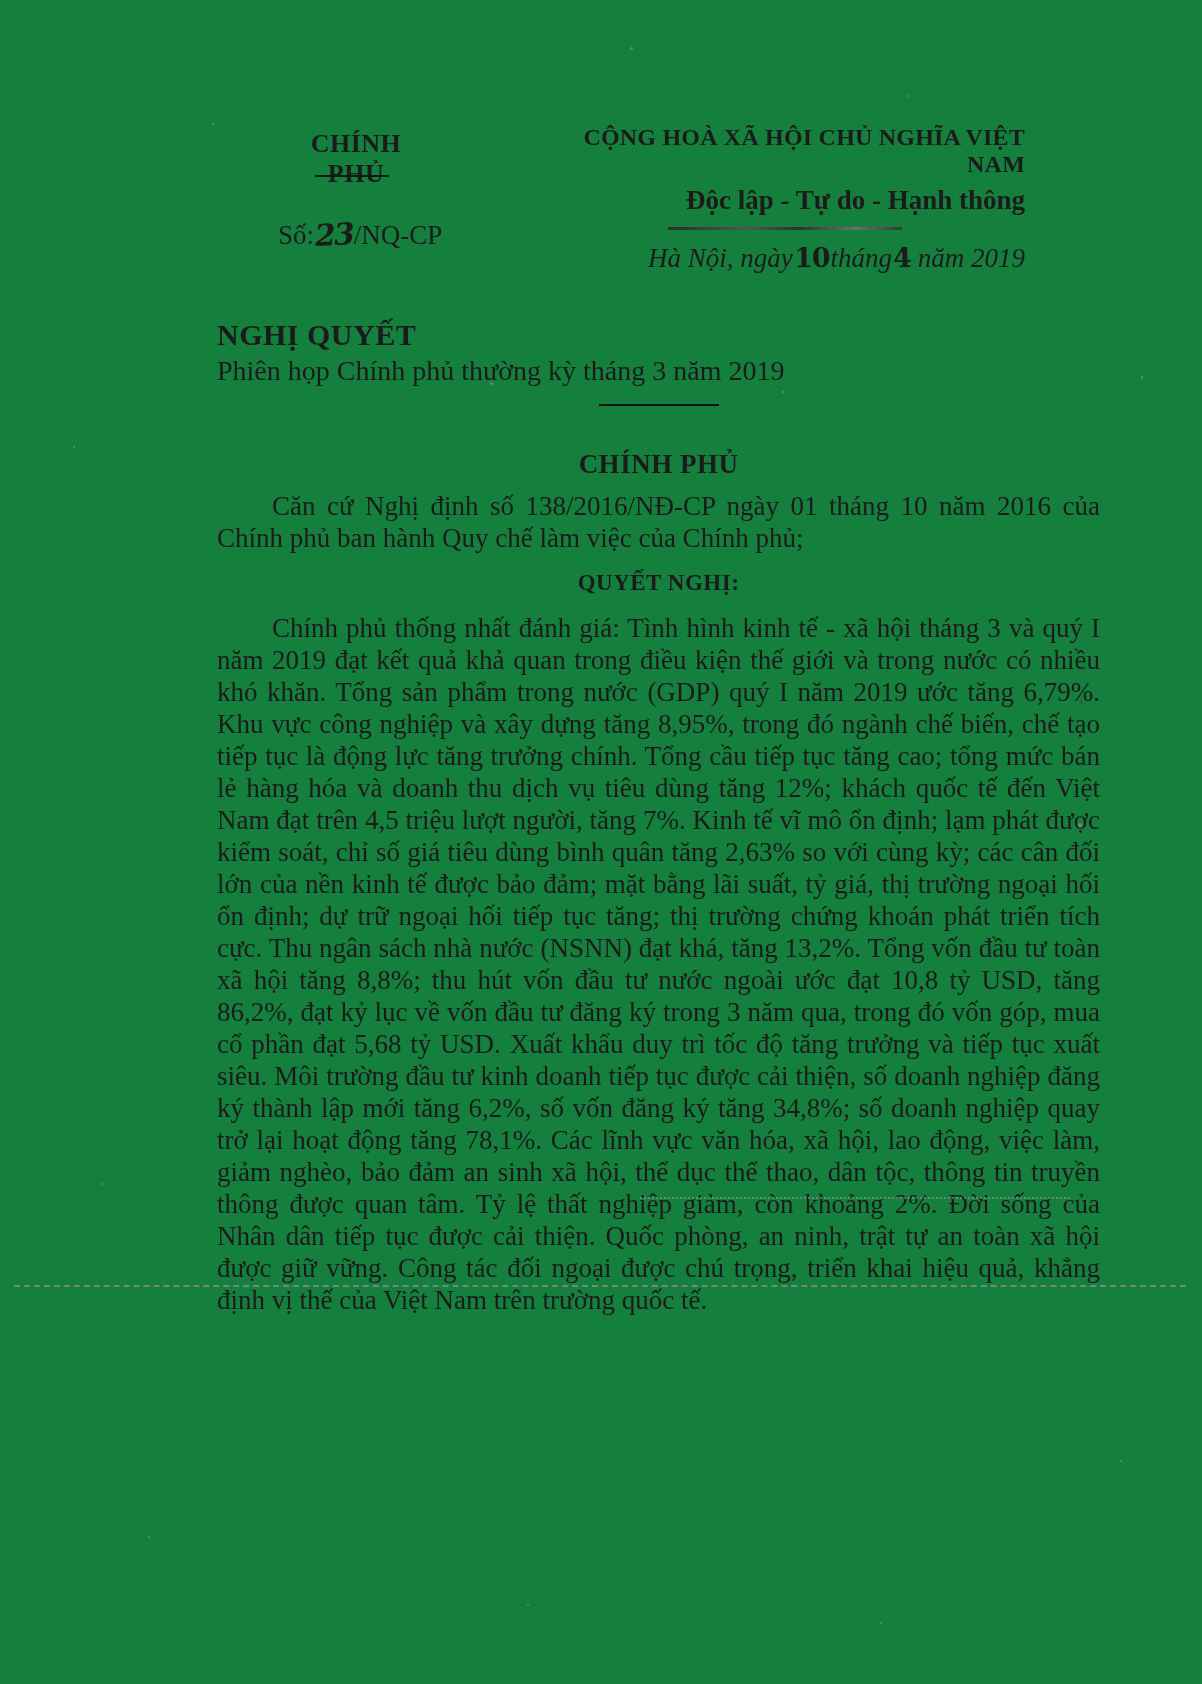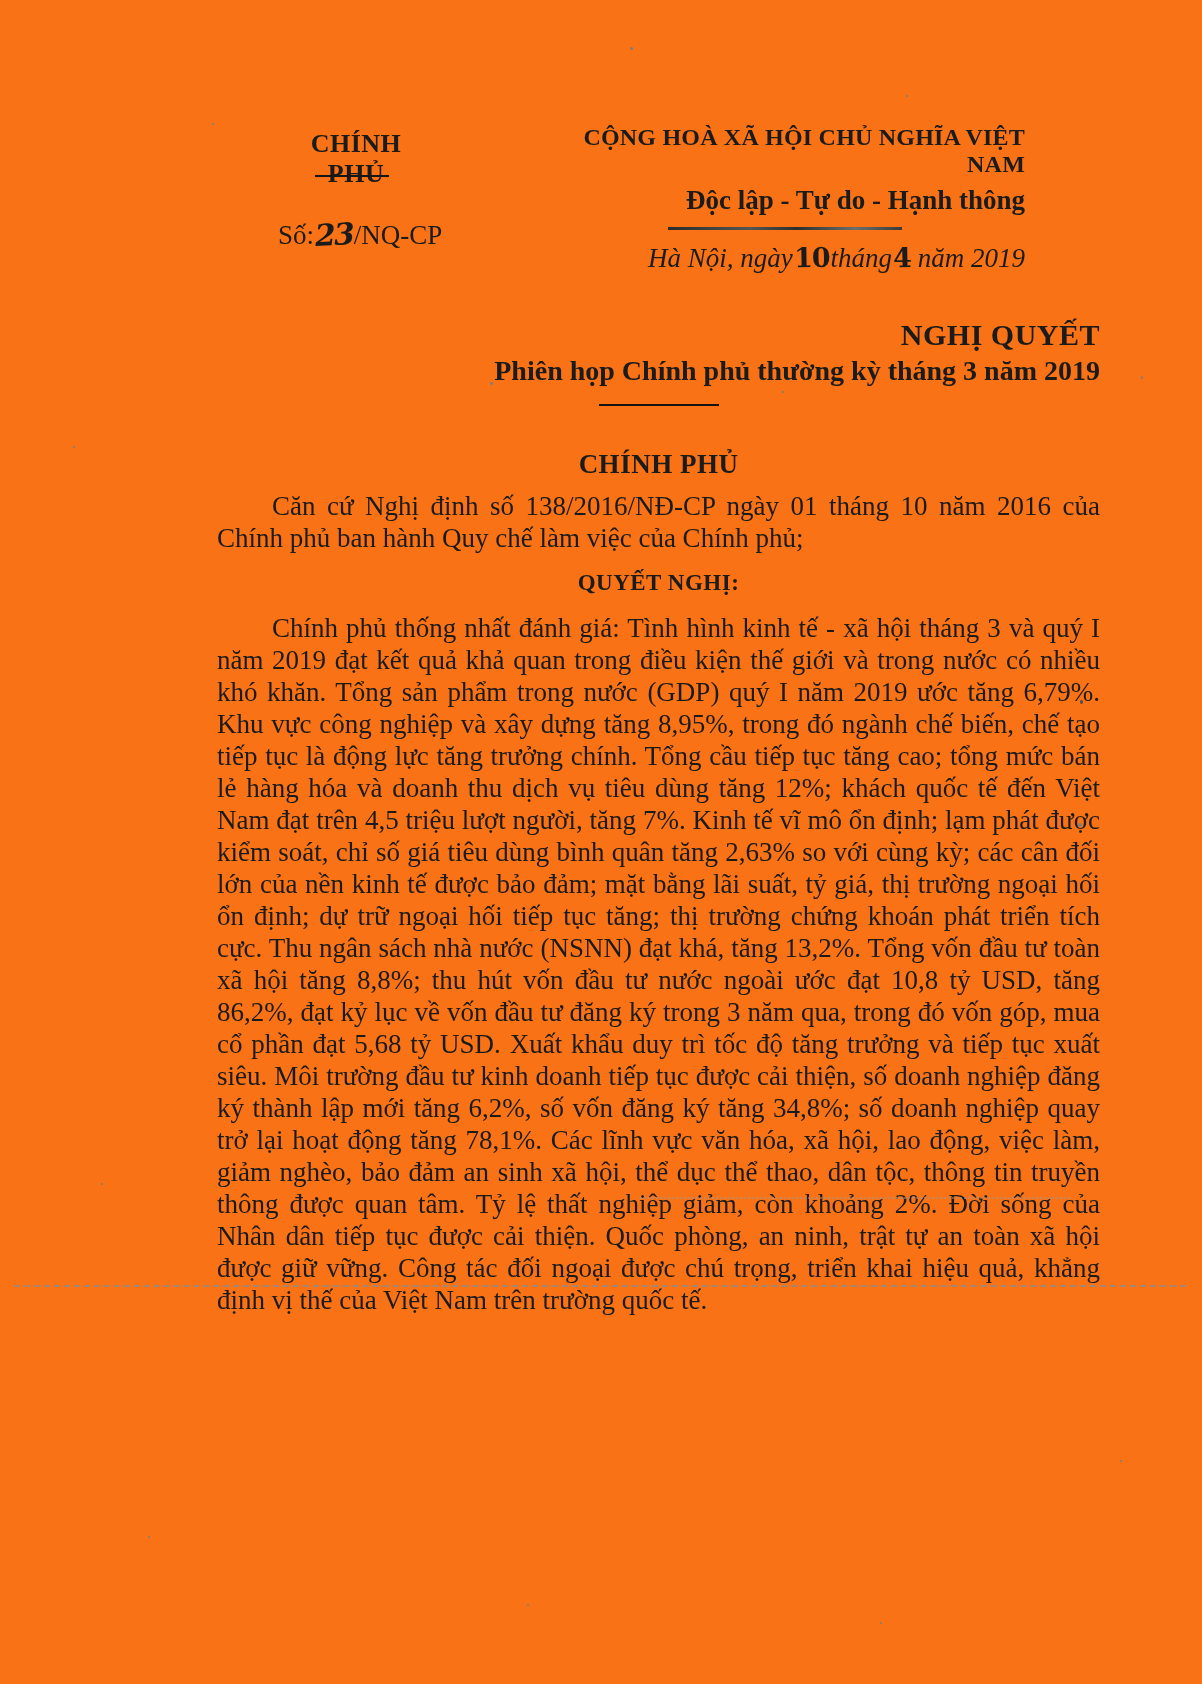--- a/index.html
+++ b/index.html
@@ -1,20 +1,20 @@
 <!DOCTYPE html>
 <html><head>
 <meta charset="utf-8">
 <style>
   html,body{margin:0;padding:0;background:#e8e8e6;}
   .page{
     position:relative;
     width:1202px;height:1684px;
     margin:0 auto;
-    background:#f97316;
+    background:#15803d;
     color:#1b1b1b;
     font-family:"Liberation Serif","DejaVu Serif",serif;
     overflow:hidden;
   }
   
   .org-label{
     position:absolute;top:129px;left:280px;width:152px;
     text-align:center;font-weight:bold;font-size:26px;letter-spacing:.5px;
   }
   .org-rule{
@@ -44,23 +44,23 @@
     letter-spacing:-2px;
     transform:rotate(-3deg) translateY(1px);
     padding:0 1px;
   }
   .hand-date{
     font-size:27px;letter-spacing:-1px;
     transform:rotate(-1deg);
     font-style:normal;
   }
   
-  .title-block{position:absolute;top:318px;left:217px;width:883px;text-align:right;}
+  .title-block{position:absolute;top:318px;left:217px;width:883px;text-align:left;}
   .doc-kind{font-weight:bold;font-size:30px;line-height:34px;letter-spacing:.5px;}
-  .doc-subject{font-weight:bold;font-size:28px;line-height:32px;margin-top:3px;}
+  .doc-subject{font-weight:normal;font-size:28px;line-height:32px;margin-top:3px;}
   .title-rule{width:120px;height:0;border-top:2.5px solid #141414;margin:17px auto 0;}
   
   .content{
     position:absolute;top:448px;left:217px;width:883px;
     font-size:27px;line-height:32px;text-align:justify;
   }
   .issuer-heading{
     text-align:center;font-weight:bold;font-size:27px;
     margin:0 0 10px 0;letter-spacing:.5px;
   }

